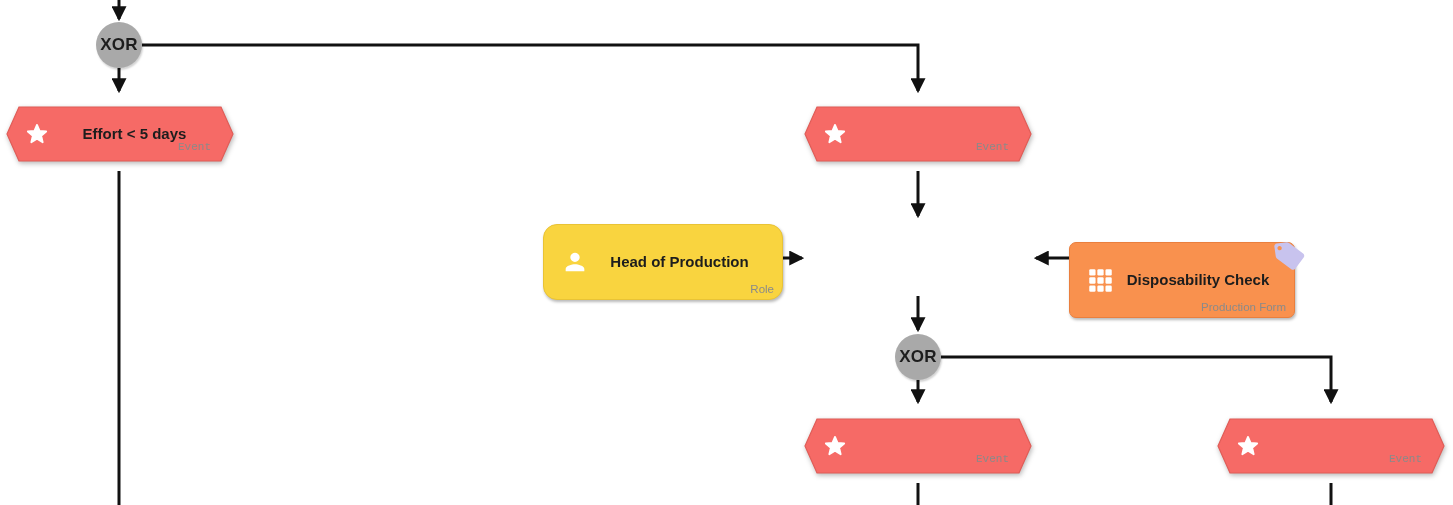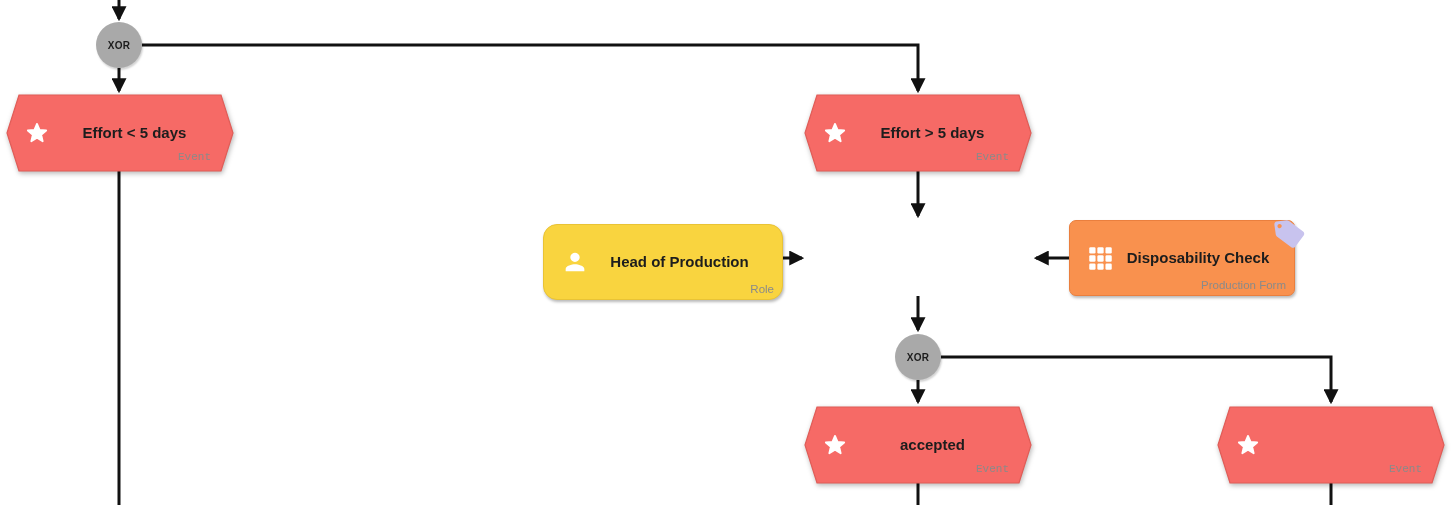--- a/index.html
+++ b/index.html
@@ -8,26 +8,26 @@
     font-family:"Liberation Sans",sans-serif;
   }
   svg.edges{position:absolute;inset:0;z-index:1;}
   .edge{stroke:var(--line,#111);stroke-width:3;fill:none;}
   .node{position:absolute;z-index:2;}
 
   
   .connector{
     width:46px;height:46px;border-radius:50%;background:var(--connector,#a9a9a9);
     display:flex;align-items:center;justify-content:center;
-    font-size:10px;font-weight:bold;color:#1d1d1d;letter-spacing:.2px;
+    font-size:17px;font-weight:bold;color:#1d1d1d;letter-spacing:.2px;
     box-shadow:1px 2px 2px rgba(0,0,0,.18);
   }
 
   
-  .event{width:226px;height:76px;}
+  .event{width:226px;height:54px;margin-top:12px;}
   .event .shape{position:absolute;inset:0;width:100%;height:100%;overflow:visible;
     filter:drop-shadow(1px 2px 2.5px rgba(0,0,0,.28));}
   .event .shape polygon{fill:var(--event,#f66a66);stroke:var(--event-border,#e05c57);
     stroke-width:1.2;vector-effect:non-scaling-stroke;}
   .event .content{position:absolute;inset:0;display:flex;align-items:center;
     padding:0 12px 0 19px;box-sizing:border-box;}
   .event .content .icon{width:22px;height:22px;flex:0 0 auto;display:flex;}
   .event .content .label{flex:1;text-align:center;font-size:15px;font-weight:bold;
     color:#1d1d1d;line-height:1.2;}
   .event .type{position:absolute;right:22px;bottom:8px;font-size:11px;
@@ -38,21 +38,21 @@
     box-shadow:1px 2px 3px rgba(0,0,0,.28);}
   .box .content{position:absolute;inset:0;display:flex;align-items:center;
     padding:0 12px 0 17px;box-sizing:border-box;}
   .box .content .icon{flex:0 0 auto;display:flex;}
   .box .content .label{flex:1;text-align:center;font-size:15px;font-weight:bold;
     color:#1d1d1d;line-height:1.25;}
   .box .type{position:absolute;right:8px;bottom:4px;font-size:11.5px;
     color:var(--type-label,#8a8a8a);}
   .box.role{background:var(--role,#f9d43f);border:1px solid var(--role-border,#e9c335);}
   .box.func{background:var(--function,#4fb254);border:1px solid var(--function-border,#419b46);}
-  .box.form{background:var(--form,#f9914e);border:1px solid var(--form-border,#ea7f3e);}
+  .box.form{background:var(--form,#f9914e);border:1px solid var(--form-border,#ea7f3e);margin-top:22px;}
 
   .tag-badge{position:absolute;top:-4px;right:-13px;width:34px;height:34px;
     transform:rotate(-8deg);z-index:3;}
   .tag-badge svg{width:100%;height:100%;fill:var(--tag,#c8c3ee);}
 
   .white{fill:#fff;}
 </style>
 </head>
 <body>
 
@@ -103,21 +103,20 @@
   <div class="node event" style="left:805px;top:95px;">
     <svg class="shape" viewBox="0 0 226 76" preserveAspectRatio="none">
       <polygon points="12,0 214,0 226,38 214,76 12,76 0,38"></polygon>
     </svg>
     <div class="content">
       <span class="icon">
         <svg viewBox="0 0 24 24">
             <path class="white" stroke="#fff" stroke-width="2" stroke-linejoin="round" d="M12 17.27L18.18 21l-1.64-7.03L22 9.24l-7.19-.61L12 2 9.19 8.63 2 9.24l5.46 4.73L5.82 21z"></path>
           </svg>
       </span>
-      <span class="label">Effort &gt; 5 days</span>
     </div>
     <span class="type">Event</span>
   </div>
 
   <div class="node box role" style="left:543px;top:224px;width:240px;border-radius:14px;">
     <div class="content">
       <span class="icon">
         <svg viewBox="0 0 24 24" width="28" height="28">
             <path class="white" d="M12 12c2.21 0 4-1.79 4-4s-1.79-4-4-4-4 1.79-4 4 1.79 4 4 4zm0 2c-2.67 0-8 1.34-8 4v2h16v-2c0-2.66-5.33-4-8-4z"></path>
           </svg>
@@ -158,21 +157,20 @@
   <div class="node event" style="left:805px;top:407px;">
     <svg class="shape" viewBox="0 0 226 76" preserveAspectRatio="none">
       <polygon points="12,0 214,0 226,38 214,76 12,76 0,38"></polygon>
     </svg>
     <div class="content">
       <span class="icon">
         <svg viewBox="0 0 24 24">
             <path class="white" stroke="#fff" stroke-width="2" stroke-linejoin="round" d="M12 17.27L18.18 21l-1.64-7.03L22 9.24l-7.19-.61L12 2 9.19 8.63 2 9.24l5.46 4.73L5.82 21z"></path>
           </svg>
       </span>
-      <span class="label">accepted</span>
     </div>
     <span class="type">Event</span>
   </div>
 
   <div class="node event" style="left:1218px;top:407px;">
     <svg class="shape" viewBox="0 0 226 76" preserveAspectRatio="none">
       <polygon points="12,0 214,0 226,38 214,76 12,76 0,38"></polygon>
     </svg>
     <div class="content">
       <span class="icon">

